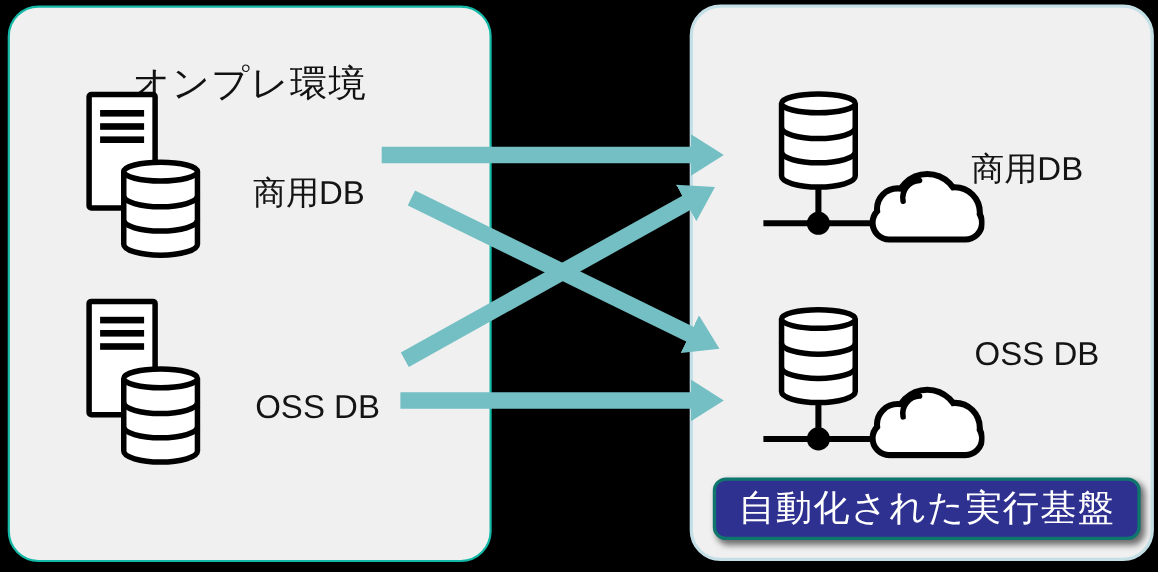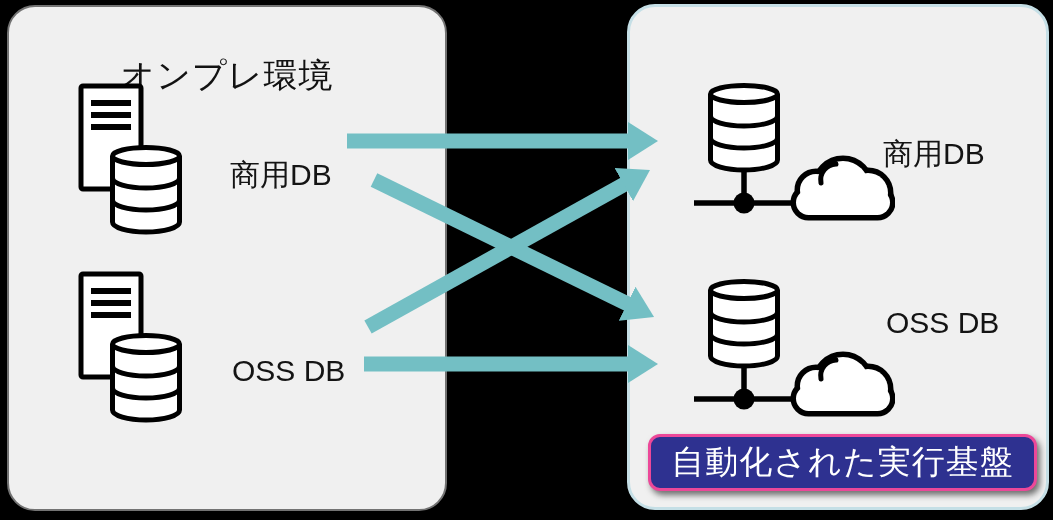--- a/index.html
+++ b/index.html
@@ -1,31 +1,31 @@
 <!DOCTYPE html>
 <html><head>
 <meta charset="utf-8">
 <style>
   html,body{margin:0;padding:0;background:#000;}
   .canvas{
     position:relative;width:1053px;height:520px;background:#000;overflow:hidden;
     font-family:"Liberation Sans","DejaVu Sans",sans-serif;color:#111;
   }
   .panel{position:absolute;background:#f0f0f0;border-radius:28px;}
-  .panel.onprem{left:7px;top:5px;width:436px;height:502px;border:2px solid #737373;}
+  .panel.onprem{left:7px;top:5px;width:436px;height:502px;border:2px solid #14b8a6;}
   .panel.cloud{left:627px;top:4px;width:416px;height:500px;border:3px solid #c5dfe6;}
   .panel-title{
     position:absolute;top:18px;left:0;width:100%;text-align:center;
     font-size:34px;font-weight:400;color:#121212;letter-spacing:1px;white-space:nowrap;
   }
   .db-label{position:absolute;font-size:30px;color:#141414;white-space:nowrap;}
   .icon-svg{position:absolute;}
   .badge{
     position:absolute;left:18px;top:427px;width:383px;height:51px;
-    background:#2e3190;border:3px solid #ec4899;border-radius:12px;
+    background:#2e3190;border:3px solid #0f766e;border-radius:12px;
     box-shadow:3px 4px 6px rgba(0,0,0,0.55);
     display:flex;align-items:center;justify-content:center;
   }
   .badge span{color:#fff;font-size:33px;letter-spacing:1px;white-space:nowrap;}
   .arrows-layer{position:absolute;left:0;top:0;width:1053px;height:520px;pointer-events:none;z-index:5;}
 </style>
 </head>
 <body>
 
 <div class="canvas">

